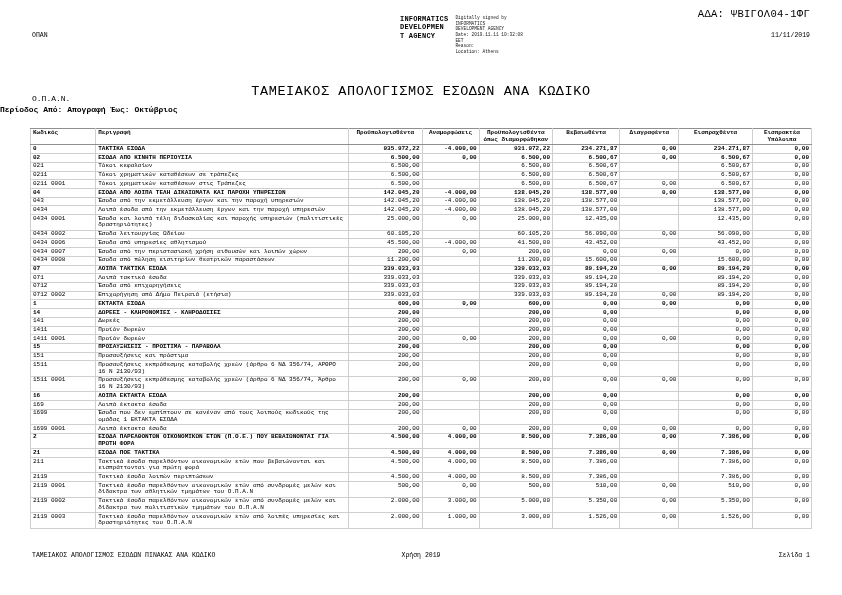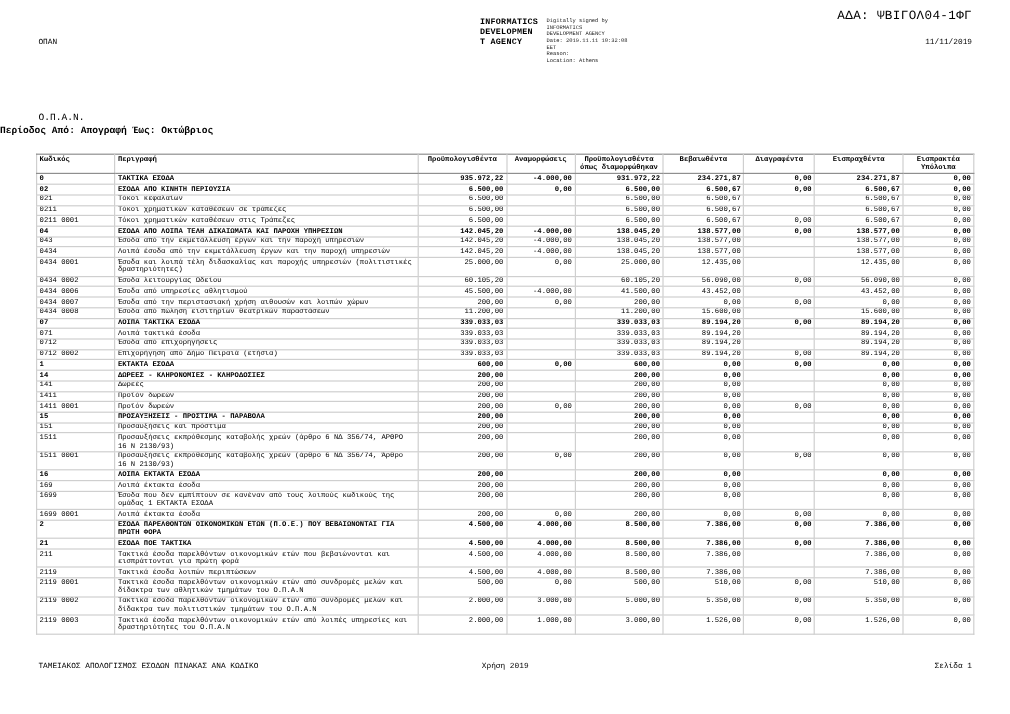--- a/index.html
+++ b/index.html
@@ -56,20 +56,21 @@
 Date: 2019.11.11 10:32:08
 EET
 Reason:
 Location: Athens</div>
   </div>
 
   <div class="org-abbrev">ΟΠΑΝ</div>
   <div class="print-date">11/11/2019</div>
   <div class="org-name">Ο.Π.Α.Ν.</div>
 
+  <div class="title">ΤΑΜΕΙΑΚΟΣ ΑΠΟΛΟΓΙΣΜΟΣ ΕΣΟΔΩΝ ΑΝΑ ΚΩΔΙΚΟ</div>
   <div class="subtitle">Περίοδος Από: Απογραφή Έως: Οκτώβριος</div>
 
   <table class="report">
     <colgroup>
       <col style="width:64px">
       <col style="width:248px">
       <col style="width:72px">
       <col style="width:56px">
       <col style="width:72px">
       <col style="width:66px">

